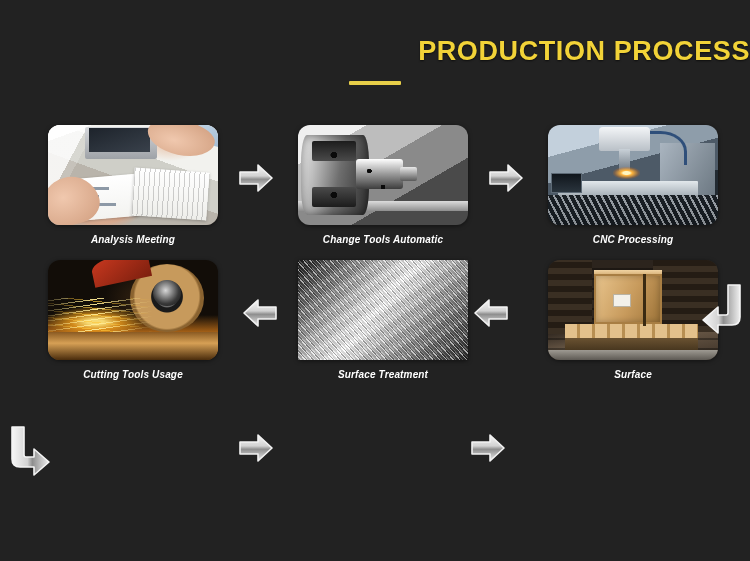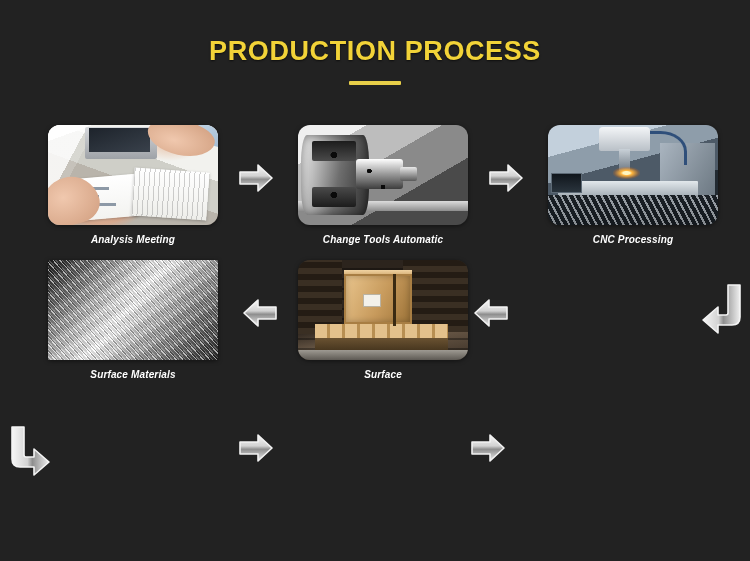--- a/index.html
+++ b/index.html
@@ -13,20 +13,21 @@
 
   
   .title-block { width:750px; text-align:center; padding-top:38px; }
   .title {
     font-size:27px;
     font-weight:bold;
     letter-spacing:0.6px;
     color:#F2D338;
     line-height:1;
     text-shadow:0 1px 2px rgba(0,0,0,.6);
+    text-align:right;
   }
   .title-rule {
     width:52px; height:4px;
     background:#E8CF49;
     margin:16px auto 0;
     border-radius:1px;
   }
 
   
   .grid {
@@ -386,27 +387,39 @@
         <div class="pr-tool"></div>
         <div class="pr-bed"></div>
         <div class="pr-spark"></div>
         <div class="pr-chips"></div>
         <div class="pr-mon"></div>
       </div>
     </div>
     <div class="caption">CNC Processing</div>
   </div>
 
+  <div class="cell">
+    <div class="card">
+      <div class="photo ph-cut">
+        <div class="ct-floor"></div>
+        <div class="ct-wheel"></div>
+        <div class="ct-hub"></div>
+        <div class="ct-guard"></div>
+        <div class="ct-sparks"></div>
+      </div>
+    </div>
+    <div class="caption">Cutting Tools Usage</div>
+  </div>
 
 
   <div class="cell">
     <div class="card square">
       <div class="photo ph-surf"></div>
     </div>
-    <div class="caption">Surface Materials</div>
+    <div class="caption">Surface Treatment</div>
   </div>
 
   <div class="cell">
     <div class="card">
       <div class="photo ph-pkg">
         <div class="pk-wallL"></div>
         <div class="pk-wallR"></div>
         <div class="pk-pallet"></div>
         <div class="pk-palletLegs"></div>
         <div class="pk-crateTop"></div>

